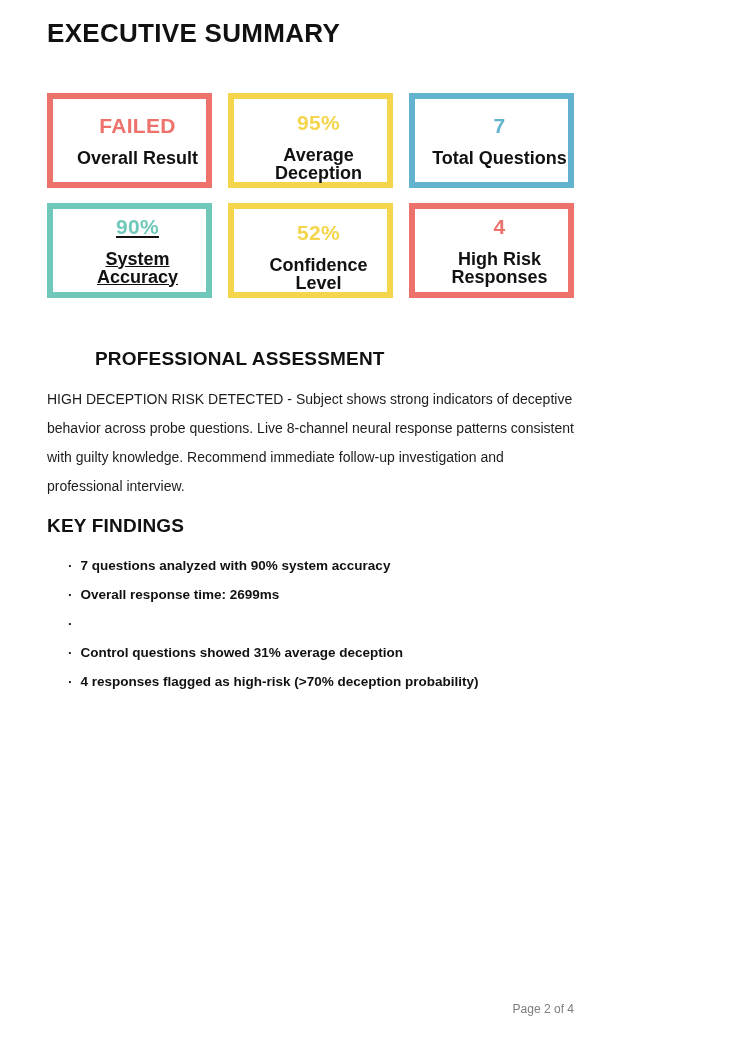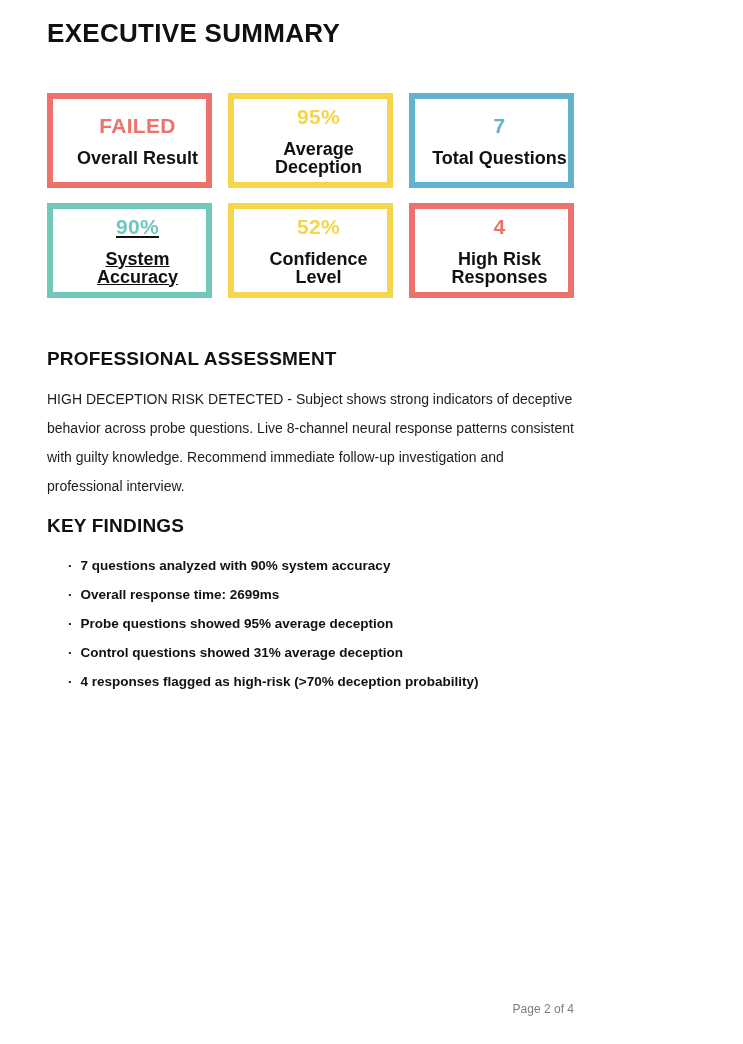--- a/index.html
+++ b/index.html
@@ -40,33 +40,33 @@
     align-items: center;
     justify-content: center;
     gap: 13px;
     text-align: center;
     padding-left: 16px;
   }
   .card .value { font-size: 21px; font-weight: 800; line-height: 1; letter-spacing: 0.3px; }
   .card .label { font-size: 18px; font-weight: 700; line-height: 1; color: var(--ink); }
 
   .card.coral  { border-color: var(--coral); }   .card.coral  .value { color: var(--coral); }
-  .card.yellow { border-color: var(--yellow); }  .card.yellow .value { color: var(--yellow); }
+  .card.yellow { border-color: var(--yellow); justify-content: flex-end; }  .card.yellow .value { color: var(--yellow); }
   .card.blue   { border-color: var(--blue); }    .card.blue   .value { color: var(--blue); }
   .card.teal   { border-color: var(--teal); text-decoration: underline; }    .card.teal   .value { color: var(--teal); }
 
   h2.section-heading {
     margin: 0;
     font-size: 19px;
     line-height: 22px;
     font-weight: 800;
     letter-spacing: 0.2px;
     color: var(--ink);
   }
-  h2.assessment-heading { margin-top: 50px; }
+  h2.assessment-heading { margin-top: 50px; margin-left: 48px; }
   h2.findings-heading   { margin-top: 14px; }
 
   p.assessment-body {
     margin: 15px 0 0 0;
     font-size: 14px;
     line-height: 29px;
     font-weight: 400;
     color: var(--body-ink);
     max-width: 650px;
   }
@@ -129,21 +129,21 @@
       </div>
     </div>
 
     <h2 class="section-heading assessment-heading">PROFESSIONAL ASSESSMENT</h2>
     <p class="assessment-body">HIGH DECEPTION RISK DETECTED - Subject shows strong indicators of deceptive behavior across probe questions. Live 8-channel neural response patterns consistent with guilty knowledge. Recommend immediate follow-up investigation and professional interview.</p>
 
     <h2 class="section-heading findings-heading">KEY FINDINGS</h2>
     <ul class="findings-list">
       <li><span class="bullet-dot"></span><span>7 questions analyzed with 90% system accuracy</span></li>
       <li><span class="bullet-dot"></span><span>Overall response time: 2699ms</span></li>
-      <li><span class="bullet-dot"></span><span>Probe questions showed 95% average deception</span></li>
+      <li><span class="bullet-dot"></span></li>
       <li><span class="bullet-dot"></span><span>Control questions showed 31% average deception</span></li>
       <li><span class="bullet-dot"></span><span>4 responses flagged as high-risk (&gt;70% deception probability)</span></li>
     </ul>
 
   </div>
 
   <div class="page-footer">Page 2 of 4</div>
 </div>
 
 </body></html>

